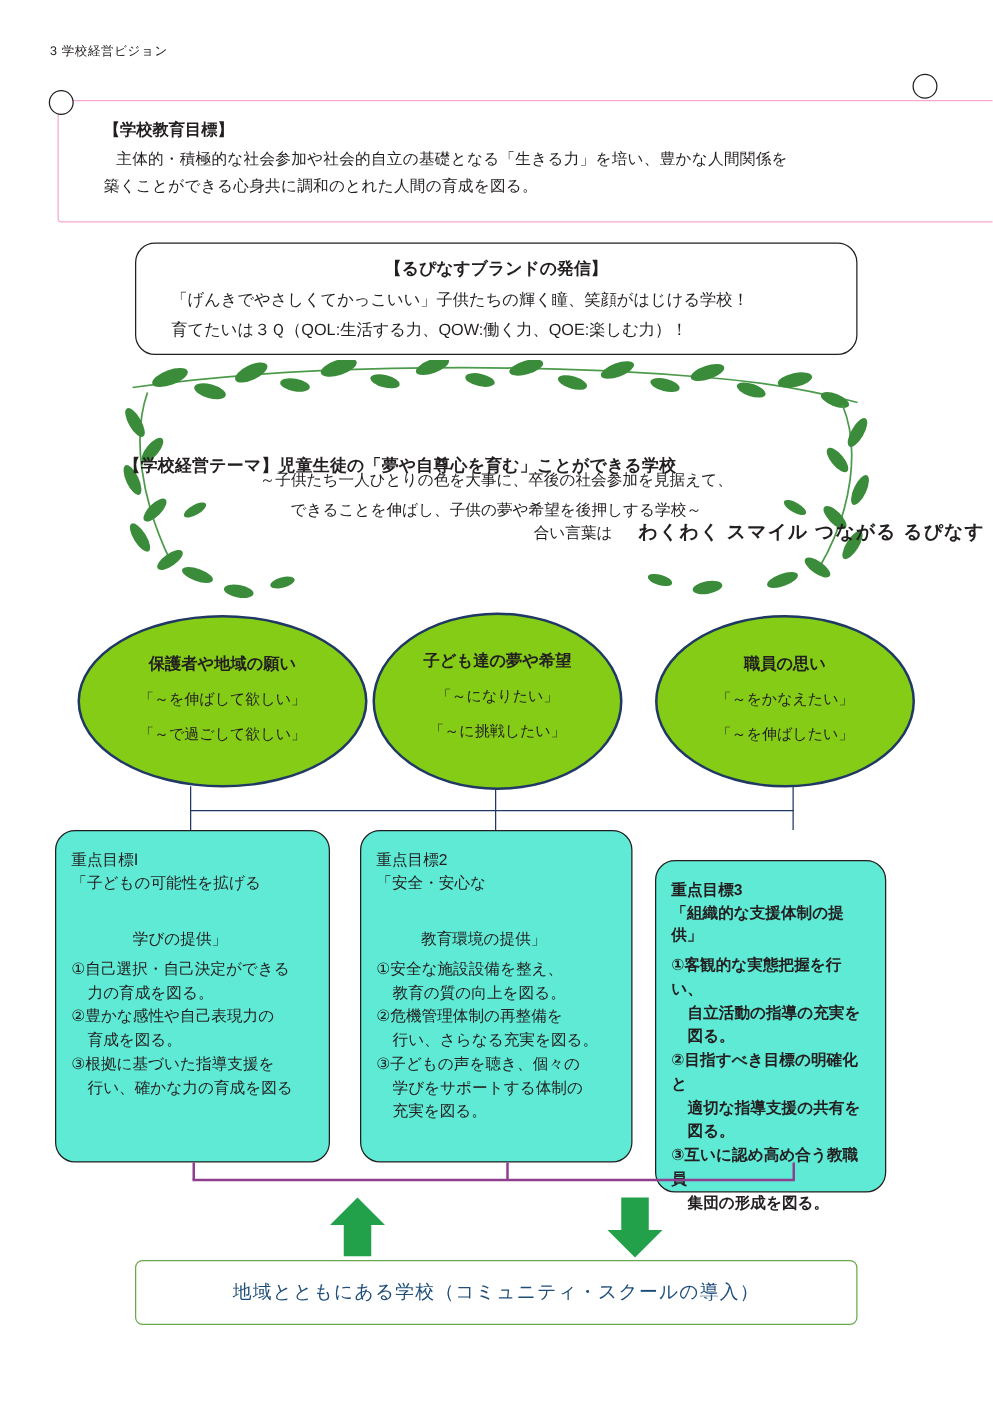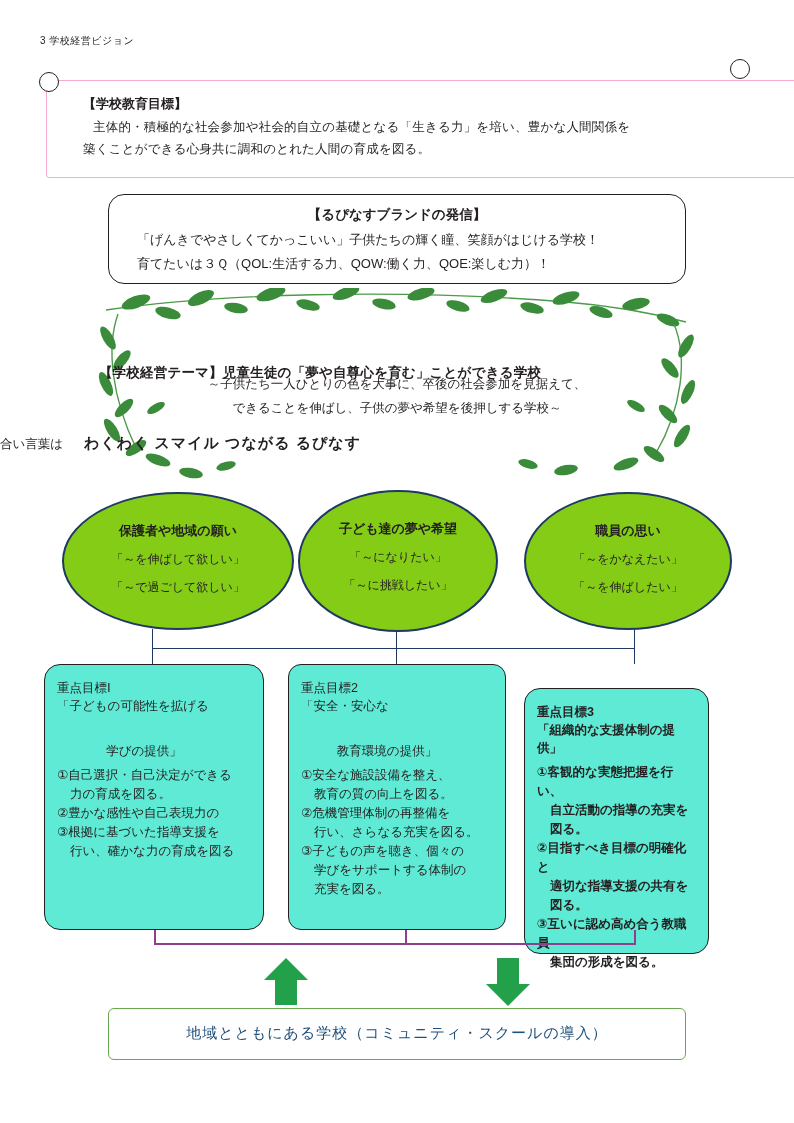--- a/index.html
+++ b/index.html
@@ -47,21 +47,21 @@
   .brand-l1{position:absolute;left:28px;top:36px;font-size:13px;}
   .brand-l2{position:absolute;left:28px;top:60px;font-size:13px;}
 
   
   .vine{position:absolute;left:96px;top:288px;width:600px;height:200px;pointer-events:none;}
 
   
   .theme-title{position:absolute;width:640px;top:364px;text-align:center;font-size:13.5px;font-weight:bold;letter-spacing:.2px;}
   .theme-l1{position:absolute;width:794px;top:376px;text-align:center;font-size:12.5px;}
   .theme-l2{position:absolute;width:794px;top:400px;text-align:center;font-size:12.5px;}
-  .theme-l3{position:absolute;width:788px;top:434px;text-align:left;font-size:12.5px;}
+  .theme-l3{position:absolute;width:788px;top:416px;text-align:right;font-size:12.5px;}
   .theme-l3 b{font-size:15px;font-weight:bold;letter-spacing:1px;}
 
   
   .ellipse{
     position:absolute;border:2px solid #1f3864;border-radius:50%;
     background:#84cc16;box-sizing:border-box;text-align:center;
   }
   .el1{left:62px;top:492px;width:232px;height:138px;}
   .el2{left:298px;top:490px;width:200px;height:142px;}
   .el3{left:524px;top:492px;width:208px;height:138px;}
@@ -70,21 +70,21 @@
 
   
   .conn{position:absolute;background:#1f3864;}
 
   
   .goal-box{
     position:absolute;border:1px solid #231f20;border-radius:16px;background:#5eead4;
     box-sizing:border-box;padding:14px 12px 10px 12px;
   }
   .gb1{left:44px;top:664px;width:220px;height:266px;}
-  .gb2{left:288px;top:664px;width:218px;height:266px;border-radius:13px;}
+  .gb2{left:288px;top:664px;width:218px;height:266px;}
   .gb3{left:524px;top:688px;width:185px;height:266px;font-weight:bold;}
   .gb-head{font-size:12.5px;line-height:18px;}
   .gb-sub{font-size:12.5px;line-height:18px;}
   .gb-sub.ind2{text-align:center;padding-right:20px;margin-top:27px;}
   .gb-list{margin:6px 0 0 0;padding:0;list-style:none;}
   .gb-list li{font-size:12.5px;line-height:19px;text-indent:0;}
   .gb-list li span.cont{display:block;padding-left:13px;}
 
   
   .pbar{position:absolute;background:#8e3f8e;}
@@ -212,20 +212,21 @@
     <div class="gb-head">重点目標Ⅰ</div>
     <div class="gb-sub">「子どもの可能性を拡げる</div>
     <div class="gb-sub ind2">学びの提供」</div>
     <ul class="gb-list">
       <li>
         <span>①自己選択・自己決定ができる</span>
         <span class="cont">力の育成を図る。</span>
       </li>
       <li>
         <span>②豊かな感性や自己表現力の</span>
+        <span class="cont">育成を図る。</span>
       </li>
       <li>
         <span>③根拠に基づいた指導支援を</span>
         <span class="cont">行い、確かな力の育成を図る</span>
       </li>
     </ul>
   </div>
 
   <div class="goal-box gb2">
     <div class="gb-head">重点目標2</div>

